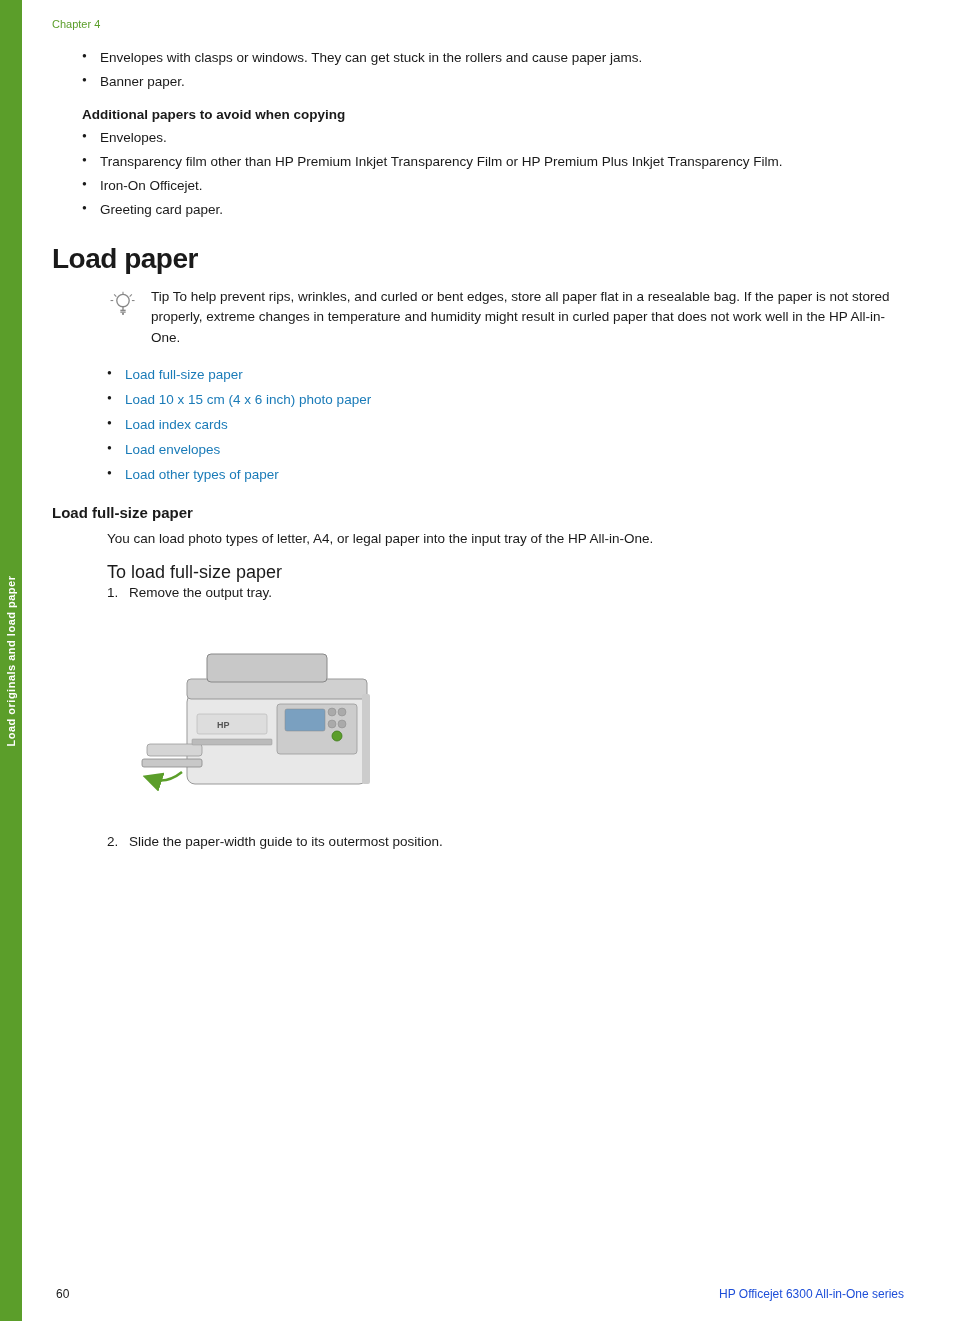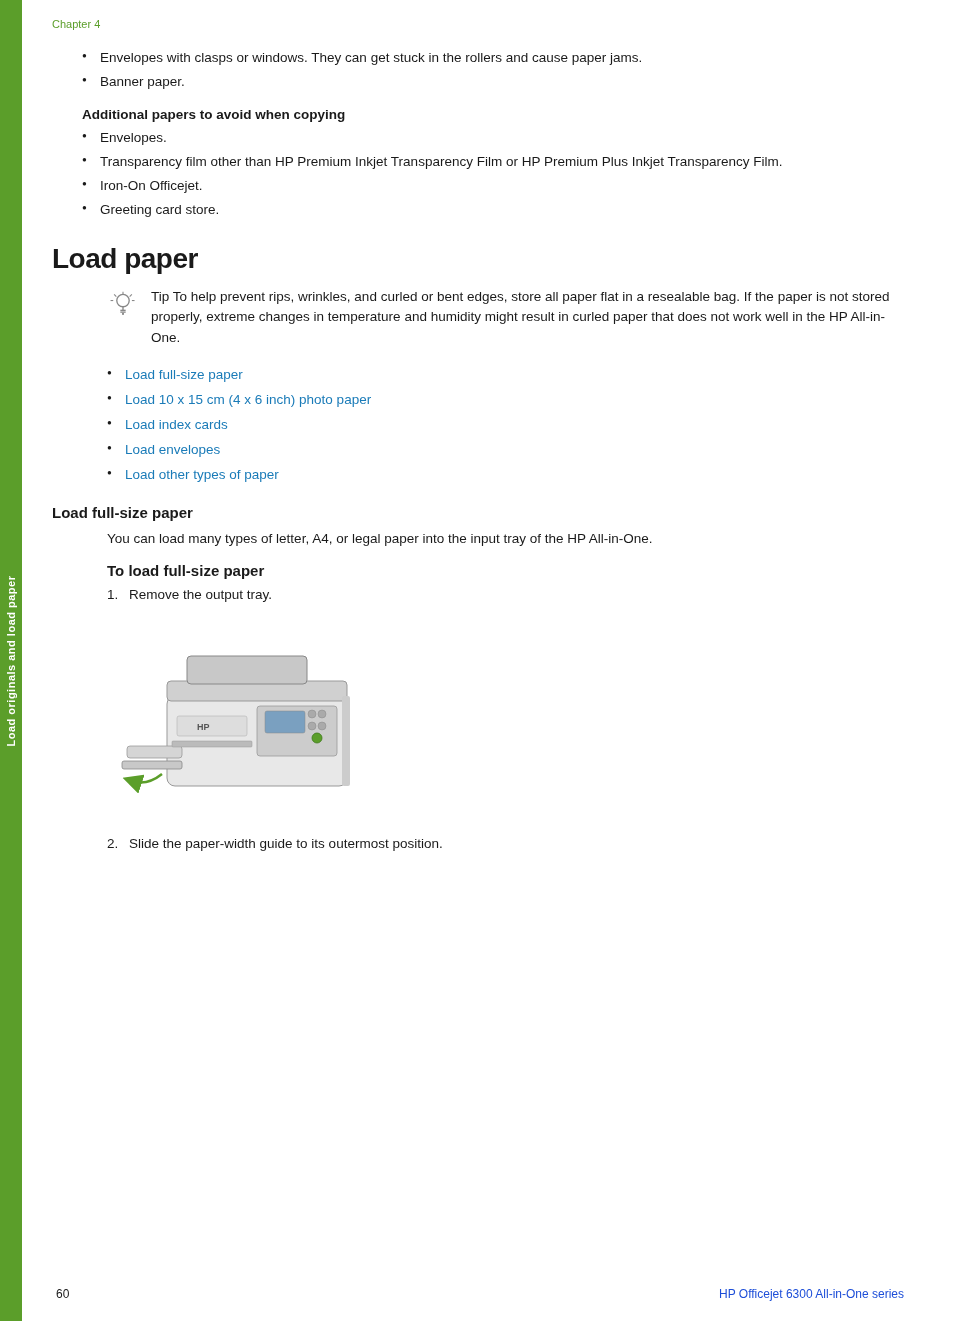--- a/index.html
+++ b/index.html
@@ -167,24 +167,23 @@
       color: #1a1a1a;
     }
 
     .link-list li a {
       color: #1a7bb8;
       text-decoration: none;
     }
 
     
     .steps-heading {
-      font-weight: bold;
-      font-size: 15px;
-      margin-left: 55px;
-      margin-bottom: 6px;
+      font-weight: normal;
+      font-size: 18px;
+      margin-left: 55px;
     }
 
     .step-item {
       display: flex;
       margin-left: 55px;
       margin-bottom: 8px;
       font-size: 13.5px;
       line-height: 1.55;
     }
 
@@ -196,21 +195,21 @@
     .step-text {
       flex: 1;
     }
 
     
     .printer-image-area {
       margin-left: 55px;
       margin-top: 10px;
       margin-bottom: 18px;
       display: flex;
-      justify-content: flex-start;
+      justify-content: flex-end;
       align-items: center;
       width: 320px;
       height: 200px;
     }
 
     
     .page-footer {
       position: absolute;
       bottom: 20px;
       left: 34px;
@@ -255,21 +254,21 @@
     <ul class="bullet-list">
       <li>Envelopes with clasps or windows. They can get stuck in the rollers and cause paper jams.</li>
       <li>Banner paper.</li>
     </ul>
 
     <div class="section-heading-bold">Additional papers to avoid when copying</div>
     <ul class="bullet-list">
       <li>Envelopes.</li>
       <li>Transparency film other than HP Premium Inkjet Transparency Film or HP Premium Plus Inkjet Transparency Film.</li>
       <li>Iron-On Officejet.</li>
-      <li>Greeting card store.</li>
+      <li>Greeting card paper.</li>
     </ul>
 
     <div class="main-section-title">Load paper</div>
 
 
     <div class="tip-box">
       <div class="tip-icon">
         <svg class="tip-bulb" viewBox="0 0 36 36" xmlns="http://www.w3.org/2000/svg">
 
           <circle cx="18" cy="13" r="7" fill="none" stroke="#888" stroke-width="1.5"></circle>
@@ -295,21 +294,21 @@
     <ul class="link-list">
       <li><a href="#">Load full-size paper</a></li>
       <li><a href="#">Load 10 x 15 cm (4 x 6 inch) photo paper</a></li>
       <li><a href="#">Load index cards</a></li>
       <li><a href="#">Load envelopes</a></li>
       <li><a href="#">Load other types of paper</a></li>
     </ul>
 
     <div class="sub-section-title">Load full-size paper</div>
 
-    <div class="indented-para">You can load many types of letter, A4, or legal paper into the input tray of the HP All-in-One.</div>
+    <div class="indented-para">You can load photo types of letter, A4, or legal paper into the input tray of the HP All-in-One.</div>
 
     <div class="steps-heading">To load full-size paper</div>
 
     <div class="step-item">
       <span class="step-num">1.</span>
       <span class="step-text">Remove the output tray.</span>
     </div>
 
     <div class="printer-image-area">
       <svg class="printer-svg-container" viewBox="0 0 300 180" xmlns="http://www.w3.org/2000/svg">

